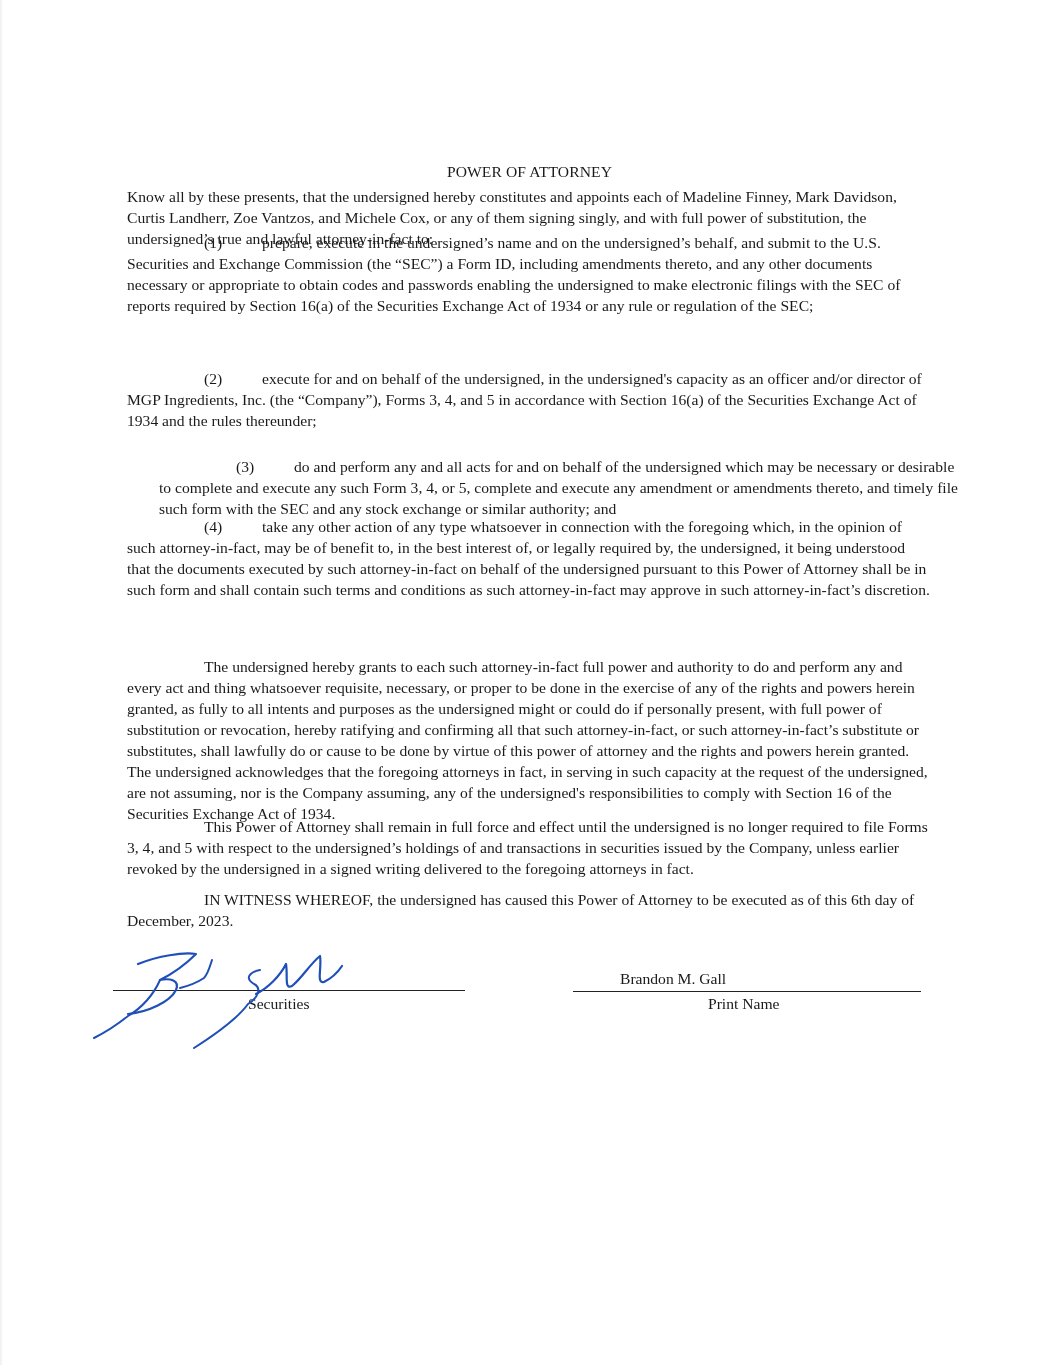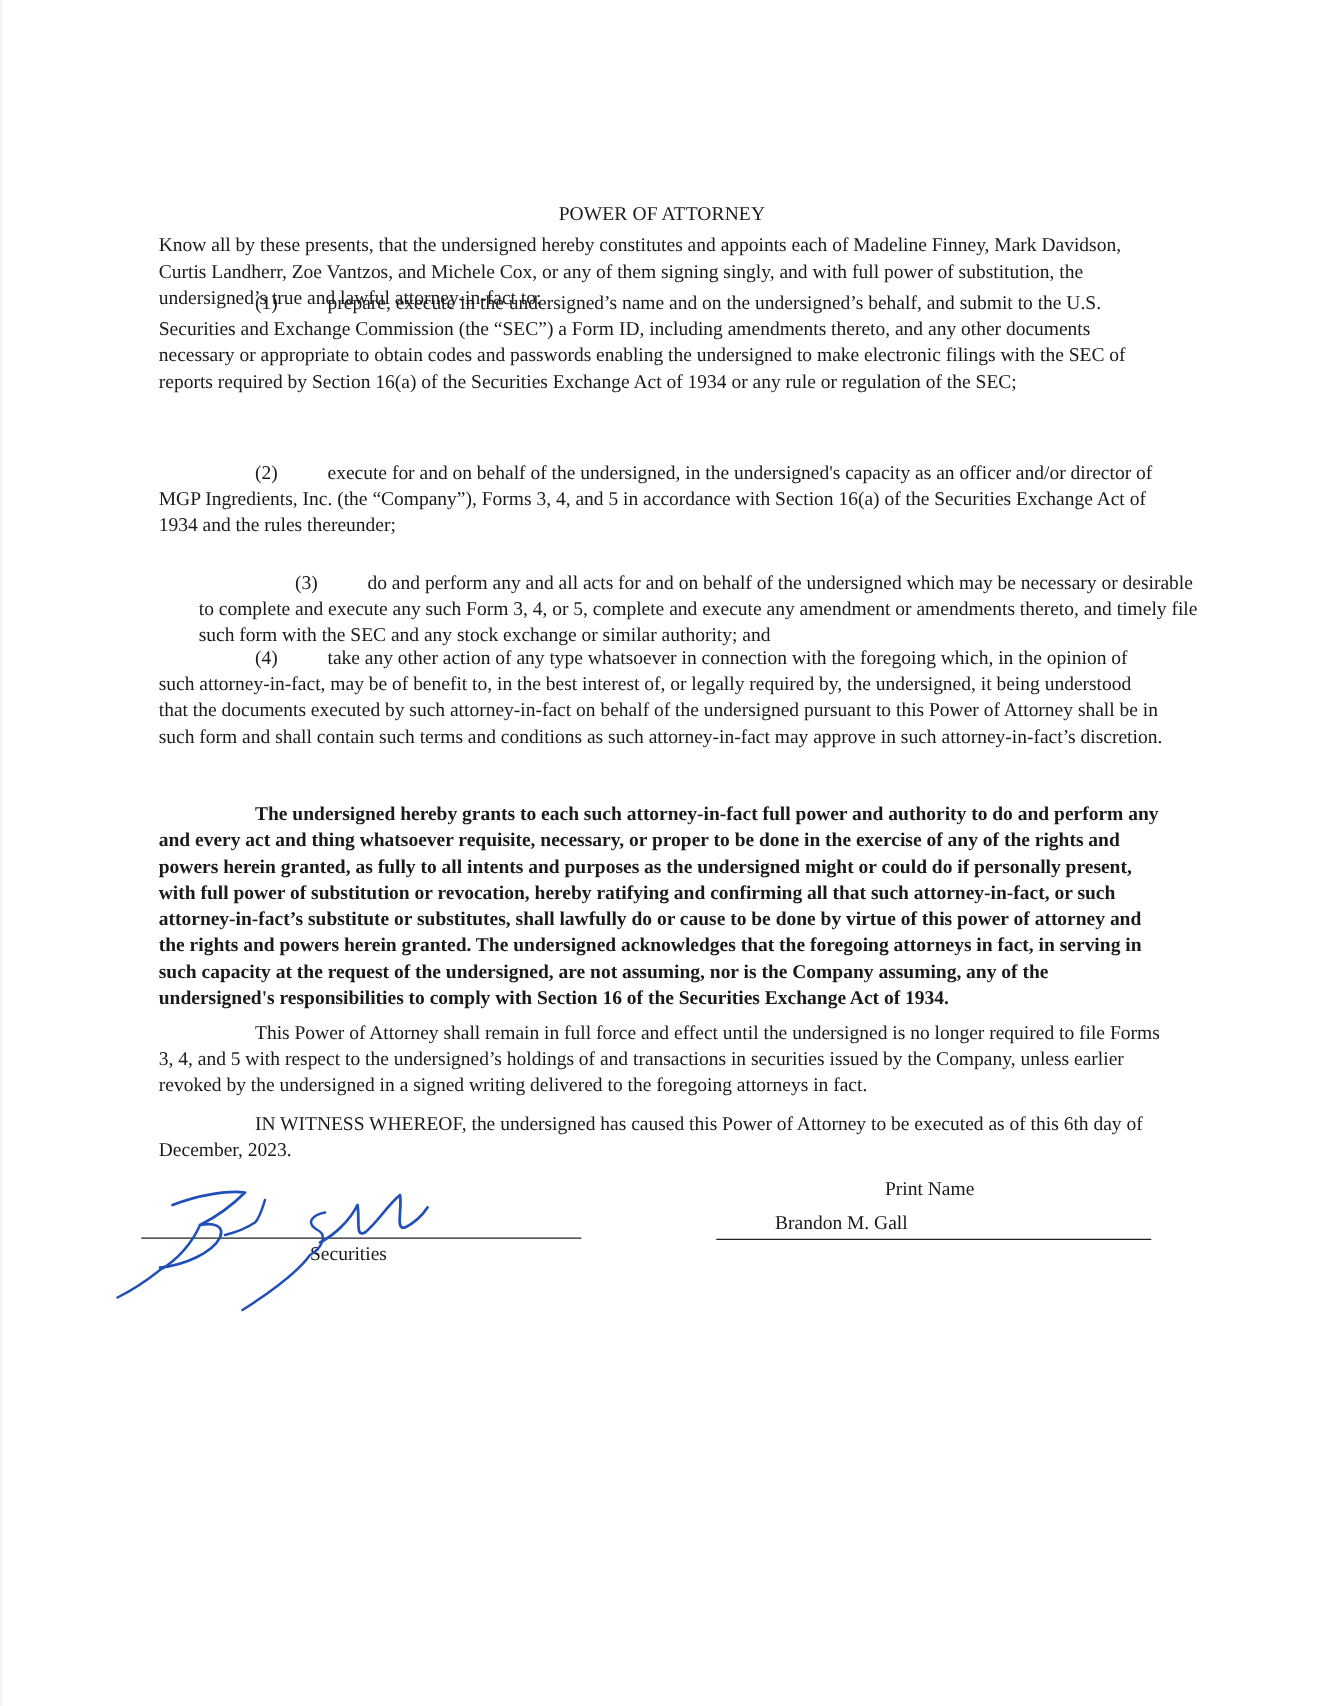--- a/index.html
+++ b/index.html
@@ -22,38 +22,38 @@
   }
   .para { position: absolute; left: 0; width: 805px; margin: 0; text-align: left; }
   .indent-num { display: inline-block; width: 58px; padding-left: 77px; }
   .indent { display: inline-block; width: 77px; }
 
   .p-intro { top: 158px; margin-top: 28px; }
   .p1 { top: 232px; }
   .p2 { top: 368px; }
   .p3 { top: 456px; margin-left: 32px; }
   .p4 { top: 516px; }
-  .p5 { top: 641px; font-weight: bold; }
+  .p5 { top: 656px; }
   .p6 { top: 816px; }
   .p7 { top: 889px; }
 
   .sig-line {
     position: absolute; left: 113px; top: 990px; width: 352px; height: 0;
     border-top: 1.4px solid #222;
   }
   .sig-caption { position: absolute; left: 248px; top: 995px; font-size: 15.6px; }
   .signature {
     position: absolute; left: 88px; top: 942px; width: 260px; height: 110px;
   }
   .print-value { position: absolute; left: 584px; top: 970px; font-size: 15.6px; margin-left: 36px; }
   .print-line {
     position: absolute; left: 573px; top: 991px; width: 348px; height: 0;
     border-top: 1.4px solid #222;
   }
-  .print-caption { position: absolute; left: 708px; top: 943px; font-size: 15.6px; }
+  .print-caption { position: absolute; left: 708px; top: 995px; font-size: 15.6px; }
 </style>
 </head>
 <body>
 
 <div class="page-edge"></div>
 
 <div class="doc">
   <div class="title">POWER OF ATTORNEY</div>
 
   <p class="para p-intro">Know all by these presents, that the undersigned hereby constitutes and appoints each of Madeline Finney, Mark Davidson, Curtis Landherr, Zoe Vantzos, and Michele Cox, or any of them signing singly, and with full power of substitution, the undersigned’s true and lawful attorney-in-fact to:</p>

